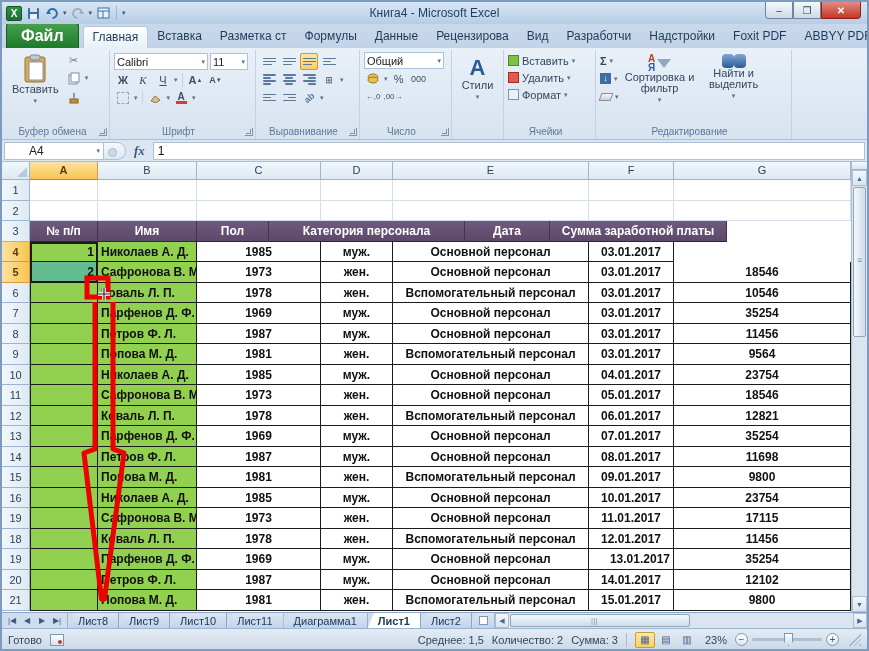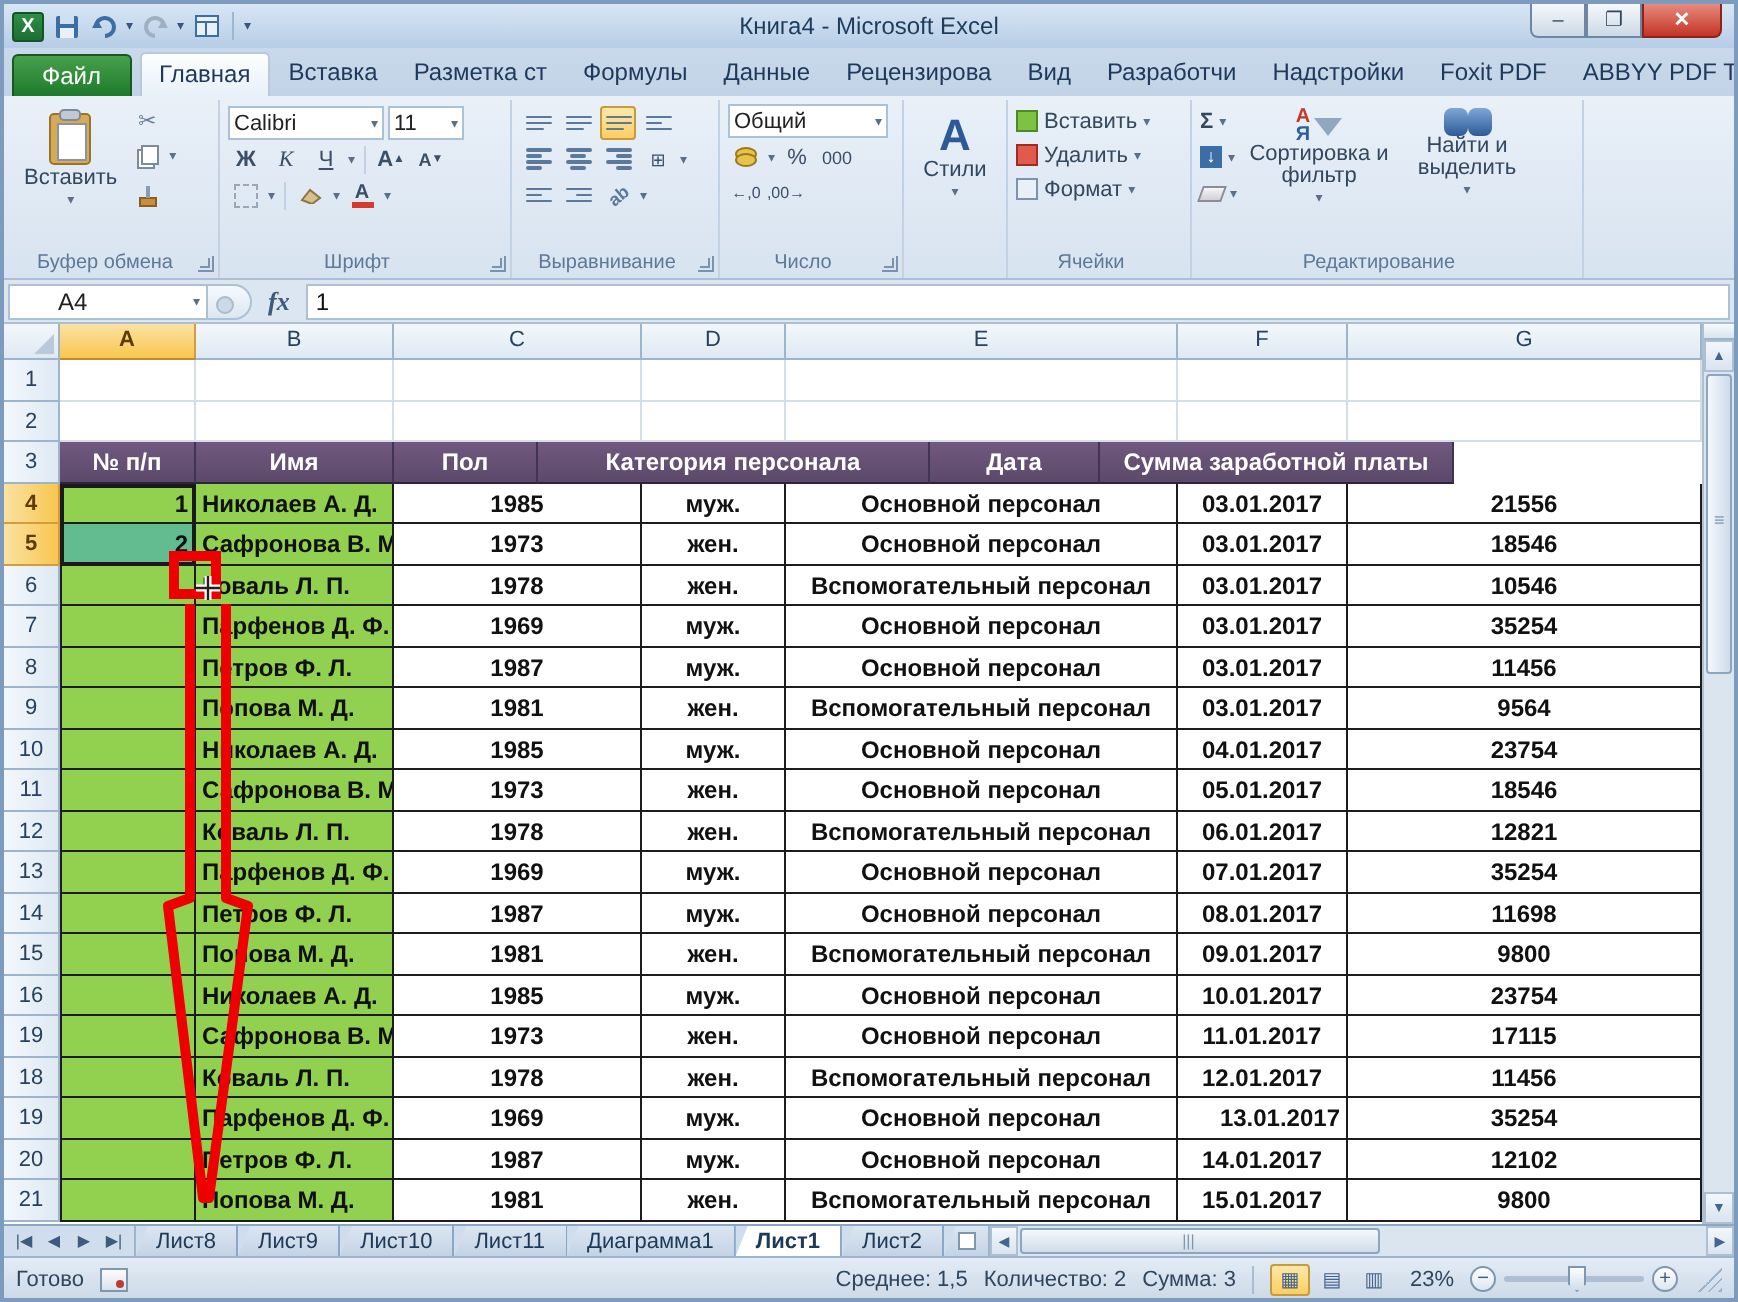--- a/index.html
+++ b/index.html
@@ -14,21 +14,21 @@
   .qat .caret{font-size:7px;color:#3b567a;}
   .ic16{width:16px;height:16px;display:inline-flex;align-items:center;justify-content:center;}
   .titletext{position:absolute;left:0;right:0;text-align:center;font-size:12px;color:#1e3c5c;pointer-events:none;}
   .winbtns{margin-left:auto;display:flex;height:17px;align-self:flex-start;padding-right:6px;}
   .wbtn{width:28px;height:17px;border:1px solid #6f86a0;border-top:none;background:linear-gradient(#f4f8fb,#cdd9e6);color:#31465e;font-size:10px;display:flex;align-items:center;justify-content:center;}
   .wbtn.min{border-radius:0 0 0 4px;}
   .wbtn.close{width:40px;background:linear-gradient(#e68b7f,#c43425);color:#fff;border-color:#8e2317;border-radius:0 0 4px 0;font-weight:bold;}
 
   
   .tabrow{height:24px;display:flex;align-items:flex-end;background:linear-gradient(#c9d9eb,#c2d3e7);padding:0 4px;}
-  .filetab{background:linear-gradient(#46a04c,#1e7a2c);border:1px solid #17591f;border-bottom:none;color:#fff;font-weight:normal;font-size:12px;padding:3px 14px;border-radius:3px 3px 0 0;margin-right:4px;}
+  .filetab{background:linear-gradient(#46a04c,#1e7a2c);border:1px solid #17591f;border-bottom:none;color:#fff;font-weight:bold;font-size:16px;padding:3px 14px;border-radius:3px 3px 0 0;margin-right:4px;}
   .rtab{font-size:12px;color:#1e395b;padding:3px 9px 4px;border-radius:3px 3px 0 0;white-space:nowrap;}
   .rtab.active{background:linear-gradient(#fdfeff,#e8f0f8);border:1px solid #b9c9db;border-bottom:none;}
 
   
   .ribbon{height:92px;background:linear-gradient(#e9f0f8,#d7e3f0);border-bottom:1px solid #aebfd2;display:flex;align-items:stretch;padding:2px 0 0 2px;}
   .grp{position:relative;display:flex;flex-direction:column;border-right:1px solid #c3d2e2;padding:2px 4px 0;}
   .grp-label{margin-top:auto;text-align:center;font-size:10px;color:#5e7897;padding:1px 10px 2px 2px;white-space:nowrap;}
   .launch{position:absolute;right:2px;bottom:3px;width:8px;height:8px;border-right:1px solid #7a93ae;border-bottom:1px solid #7a93ae;}
   .launch::before{content:"";position:absolute;right:1px;bottom:1px;width:4px;height:4px;border-right:1px solid #7a93ae;border-bottom:1px solid #7a93ae;transform:rotate(0deg);}
   .bigbtn{display:flex;flex-direction:column;align-items:center;justify-content:flex-start;font-size:11px;color:#33475e;padding:2px 4px;border-radius:3px;text-align:center;line-height:11px;}
@@ -229,21 +229,21 @@
               </svg>
           </span>
         </div>
       </div>
       <div class="grp-label">Буфер обмена</div>
       <div class="launch"></div>
     </div>
 
     <div class="grp" style="width:146px;">
       <div class="rowline">
-        <div class="combo" style="width:78px;">
+        <div class="combo" style="width:94px;">
             <span class="cv">Calibri</span>
             <span class="ca">▾</span>
           </div>
         <div class="combo" style="width:38px;">
             <span class="cv">11</span>
             <span class="ca">▾</span>
           </div>
       </div>
       <div class="rowline">
         <span class="sbtn bold-ru">Ж</span>
@@ -493,21 +493,20 @@
             <div class="cell c-hdr" style="width: 177px;">Сумма заработной платы</div>
           </div>
           <div class="grid-row">
             <div class="row-header sel">4</div>
             <div class="cell c-green a-right" style="width: 68px; border-left: 1px solid rgb(28, 28, 28);">1</div>
             <div class="cell c-green a-left" style="width: 99px;">Николаев А. Д.</div>
             <div class="cell c-white" style="width: 124px;">1985</div>
             <div class="cell c-white" style="width: 72px;">муж.</div>
             <div class="cell c-white" style="width: 196px;">Основной персонал</div>
             <div class="cell c-white" style="width: 85px;">03.01.2017</div>
-            <div class="cell c-white" style="width: 177px;">21556</div>
           </div>
           <div class="grid-row">
             <div class="row-header sel">5</div>
             <div class="cell c-green a-right c-sel" style="width: 68px; border-left: 1px solid rgb(28, 28, 28);">2</div>
             <div class="cell c-green a-left" style="width: 99px;">Сафронова В. М.</div>
             <div class="cell c-white" style="width: 124px;">1973</div>
             <div class="cell c-white" style="width: 72px;">жен.</div>
             <div class="cell c-white" style="width: 196px;">Основной персонал</div>
             <div class="cell c-white" style="width: 85px;">03.01.2017</div>
             <div class="cell c-white" style="width: 177px;">18546</div>

